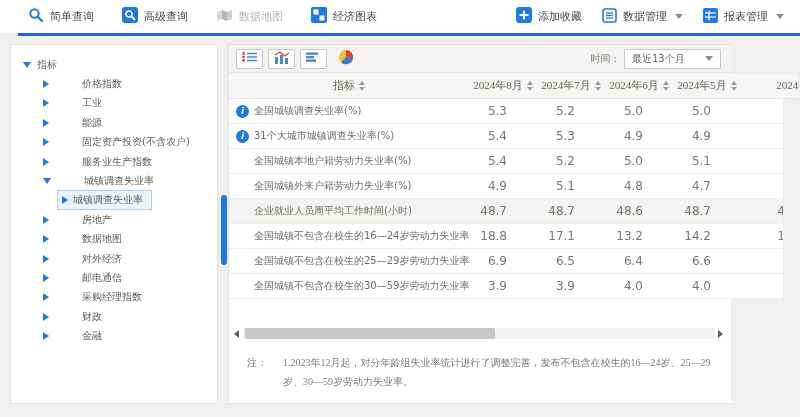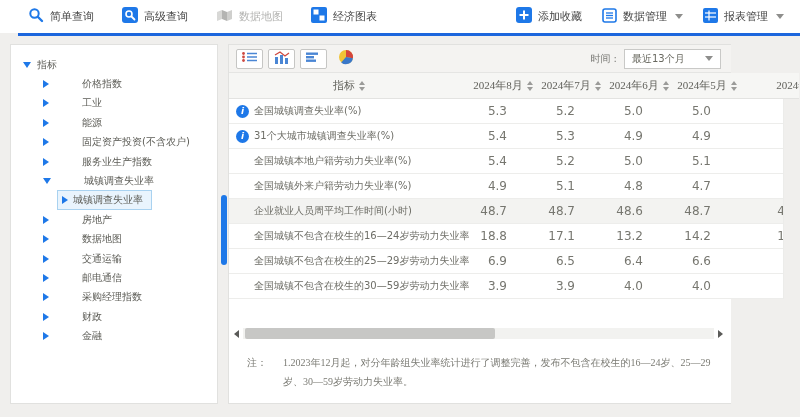--- a/index.html
+++ b/index.html
@@ -181,21 +181,21 @@
       <div class="tree-item lvl1">
         <i class="tri tri-r"></i>
         <span class="tree-label">房地产</span>
       </div>
       <div class="tree-item lvl1">
         <i class="tri tri-r"></i>
         <span class="tree-label">数据地图</span>
       </div>
       <div class="tree-item lvl1">
         <i class="tri tri-r"></i>
-        <span class="tree-label">交通运输</span>
+        <span class="tree-label">对外经济</span>
       </div>
       <div class="tree-item lvl1">
         <i class="tri tri-r"></i>
         <span class="tree-label">邮电通信</span>
       </div>
       <div class="tree-item lvl1">
         <i class="tri tri-r"></i>
         <span class="tree-label">采购经理指数</span>
       </div>
       <div class="tree-item lvl1">

